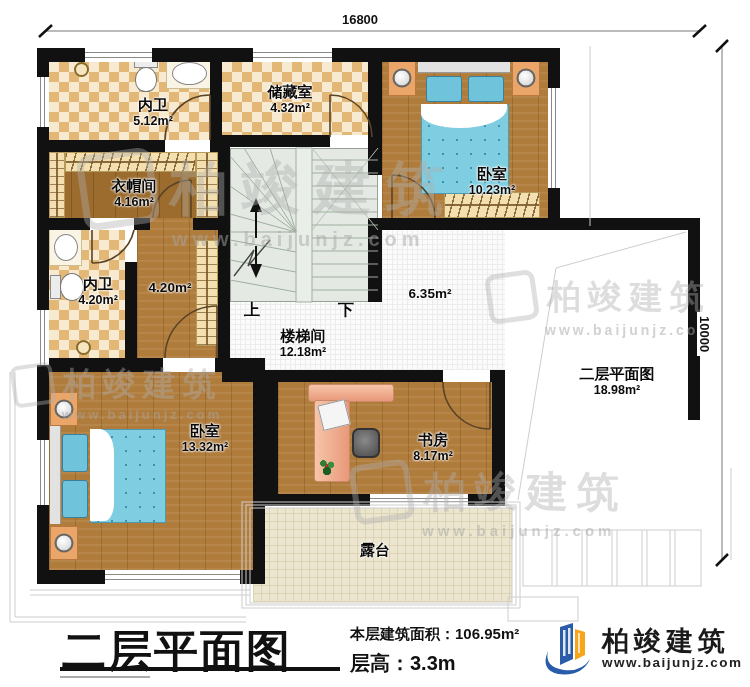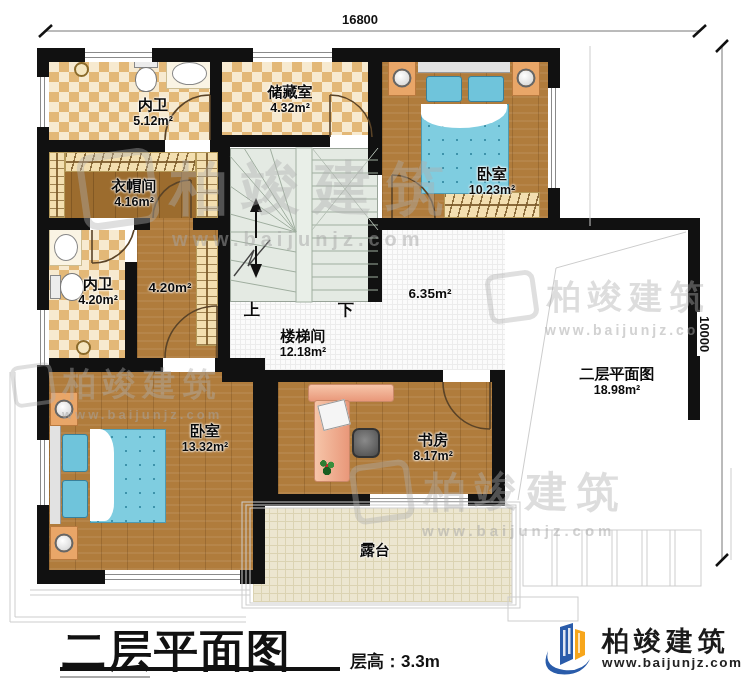--- a/index.html
+++ b/index.html
@@ -303,21 +303,24 @@
   <div class="lab" style="left:375px;top:542px;">
       <span class="nm">露台</span>
     </div>
   <div class="slab" style="left:252px;top:300px;">上</div>
   <div class="slab" style="left:346px;top:300px;">下</div>
 
   <div id="titleblock" style="left:0;top:615px;width:750px;height:72px;">
     <div style="position:absolute;left:62px;top:7px;font-size:44px;font-weight:bold;color:#111;letter-spacing:2px;">二层平面图</div>
     <div style="position:absolute;left:60px;top:52px;width:280px;height:4px;background:#111;"></div>
     <div style="position:absolute;left:60px;top:61px;width:90px;height:2px;background:#aaa;"></div>
-    <div style="position:absolute;left:350px;top:35px;font-size:17px;font-weight:bold;color:#111;">
+    <div style="position:absolute;left:350px;top:10px;font-size:15px;font-weight:bold;color:#111;">
+      <span>本层建筑面积：</span><span>106.95m²</span>
+    </div>
+    <div style="position:absolute;left:350px;top:35px;font-size:20px;font-weight:bold;color:#111;">
       <span>层高：</span><span>3.3m</span>
     </div>
     <div style="position:absolute;left:540px;top:4px;width:58px;height:58px;">
       <svg width="58" height="58" viewBox="0 0 58 58">
         <path d="M20 8 L33 4 L33 40 L20 46 Z" fill="#2a5caa"></path>
         <path d="M23 11 h2.5 v26 h-2.5 z M28 9 h2.5 v26 h-2.5 z" fill="#fff" opacity="0.85"></path>
         <path d="M35 10 L45 13 L45 36 L35 41 Z" fill="#f7a61b"></path>
         <path d="M38 14 h2 v20 h-2 z" fill="#fff" opacity="0.7"></path>
         <path d="M8 32 Q4 48 24 51 Q42 53 50 40 Q42 58 18 55 Q0 51 8 32 Z" fill="#2a5caa"></path>
       </svg>

